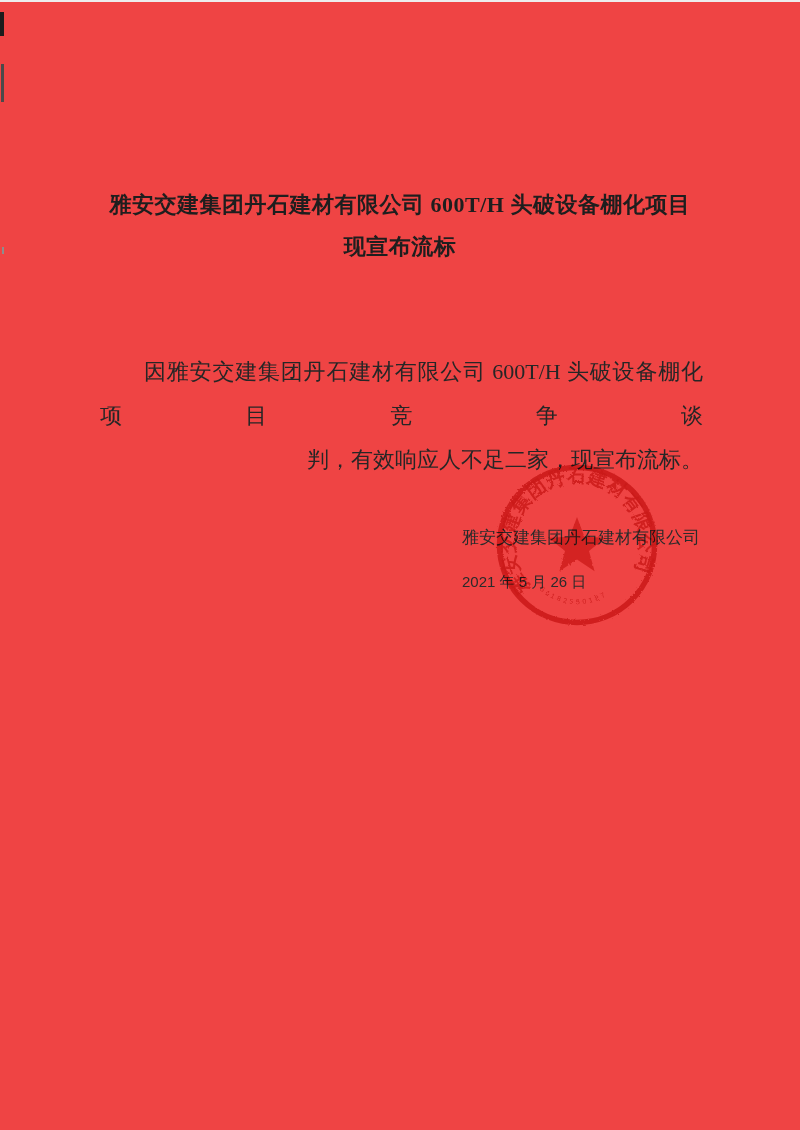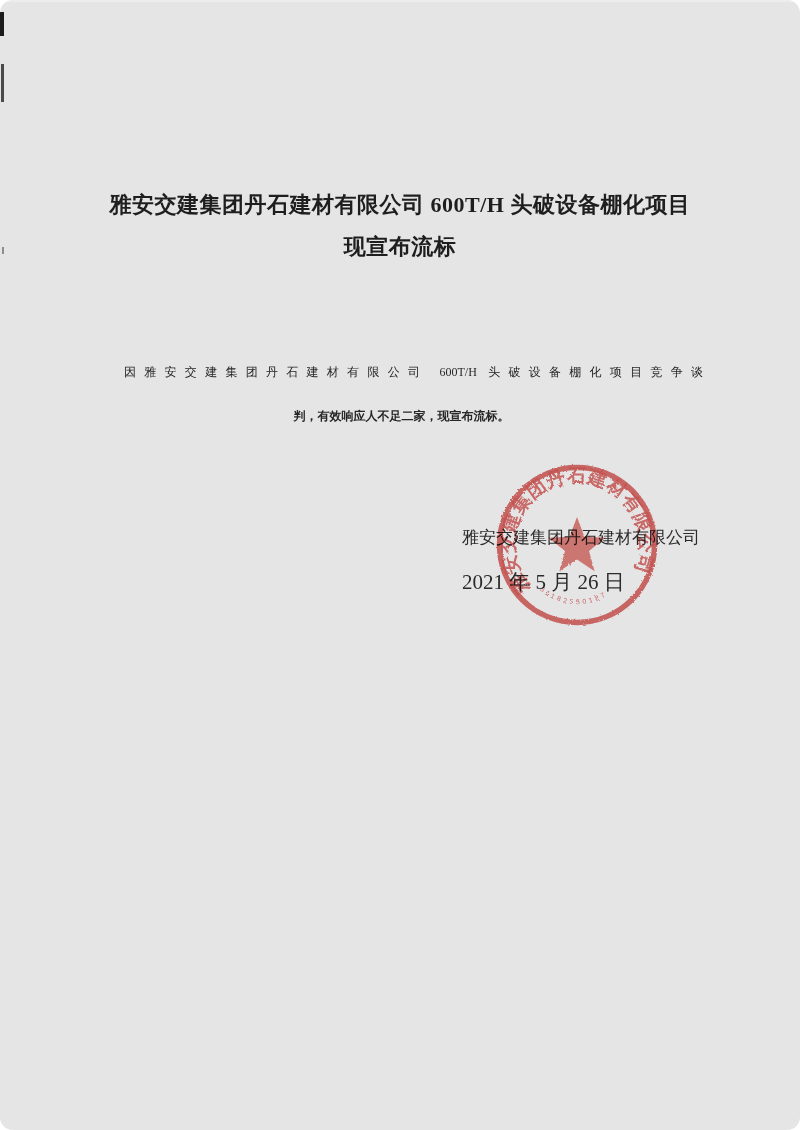--- a/index.html
+++ b/index.html
@@ -1,62 +1,61 @@
 <!DOCTYPE html>
 <html><head>
 <meta charset="utf-8">
 <style>
   html,body{margin:0;padding:0;background:#ffffff;}
   .page{
     position:relative;
     width:800px;height:1130px;
-    background:#e5e5e5;
+    background:#ef4444;
     overflow:hidden;
     font-family:"Liberation Serif","DejaVu Serif",serif;
     color:#2b2b2b;
-    border-radius:13px;
   }
   
   .scan-topline{position:absolute;left:0;top:0;width:800px;height:2px;background:#ededed;}
   .scan-mark-1{position:absolute;left:0;top:12px;width:4px;height:24px;background:#1c1c1c;filter:blur(.3px);}
   .scan-mark-2{position:absolute;left:1px;top:64px;width:3px;height:38px;background:#4a4a4a;filter:blur(.5px);}
   .scan-mark-3{position:absolute;left:2px;top:247px;width:2px;height:7px;background:#8d8d8d;filter:blur(.4px);}
 
   .doc-title{
     position:absolute;left:60px;right:60px;top:184px;
     text-align:center;
     font-weight:bold;
     font-size:22px;
     line-height:42px;
     letter-spacing:.5px;
     color:#1e1e1e;
   }
   .doc-body{
     position:absolute;left:100px;right:97px;top:350px;
-    font-size:12px;
+    font-size:22px;
     line-height:44px;
     color:#262626;
   }
   .doc-body .line-1{
     text-indent:2em;
     text-align:justify;
     text-align-last:justify;
   }
-  .doc-body .line-2{text-align:center;font-weight:bold;}
+  .doc-body .line-2{text-align:right;}
 
   .sign-block{
     position:absolute;right:100px;top:516px;
     text-align:left;
     font-size:17px;
     line-height:44px;
     color:#2b2b2b;
   }
   .sign-block .date-line{
-    font-family:Liberation Serif, serif;
-    font-size:21px;
+    font-family:Liberation Sans, sans-serif;
+    font-size:15px;
     padding-right:2px;
   }
 
   .stamp{
     position:absolute;left:481px;top:449px;width:192px;height:192px;
     mix-blend-mode:multiply;
     opacity:.93;
   }
 </style>
 </head>

